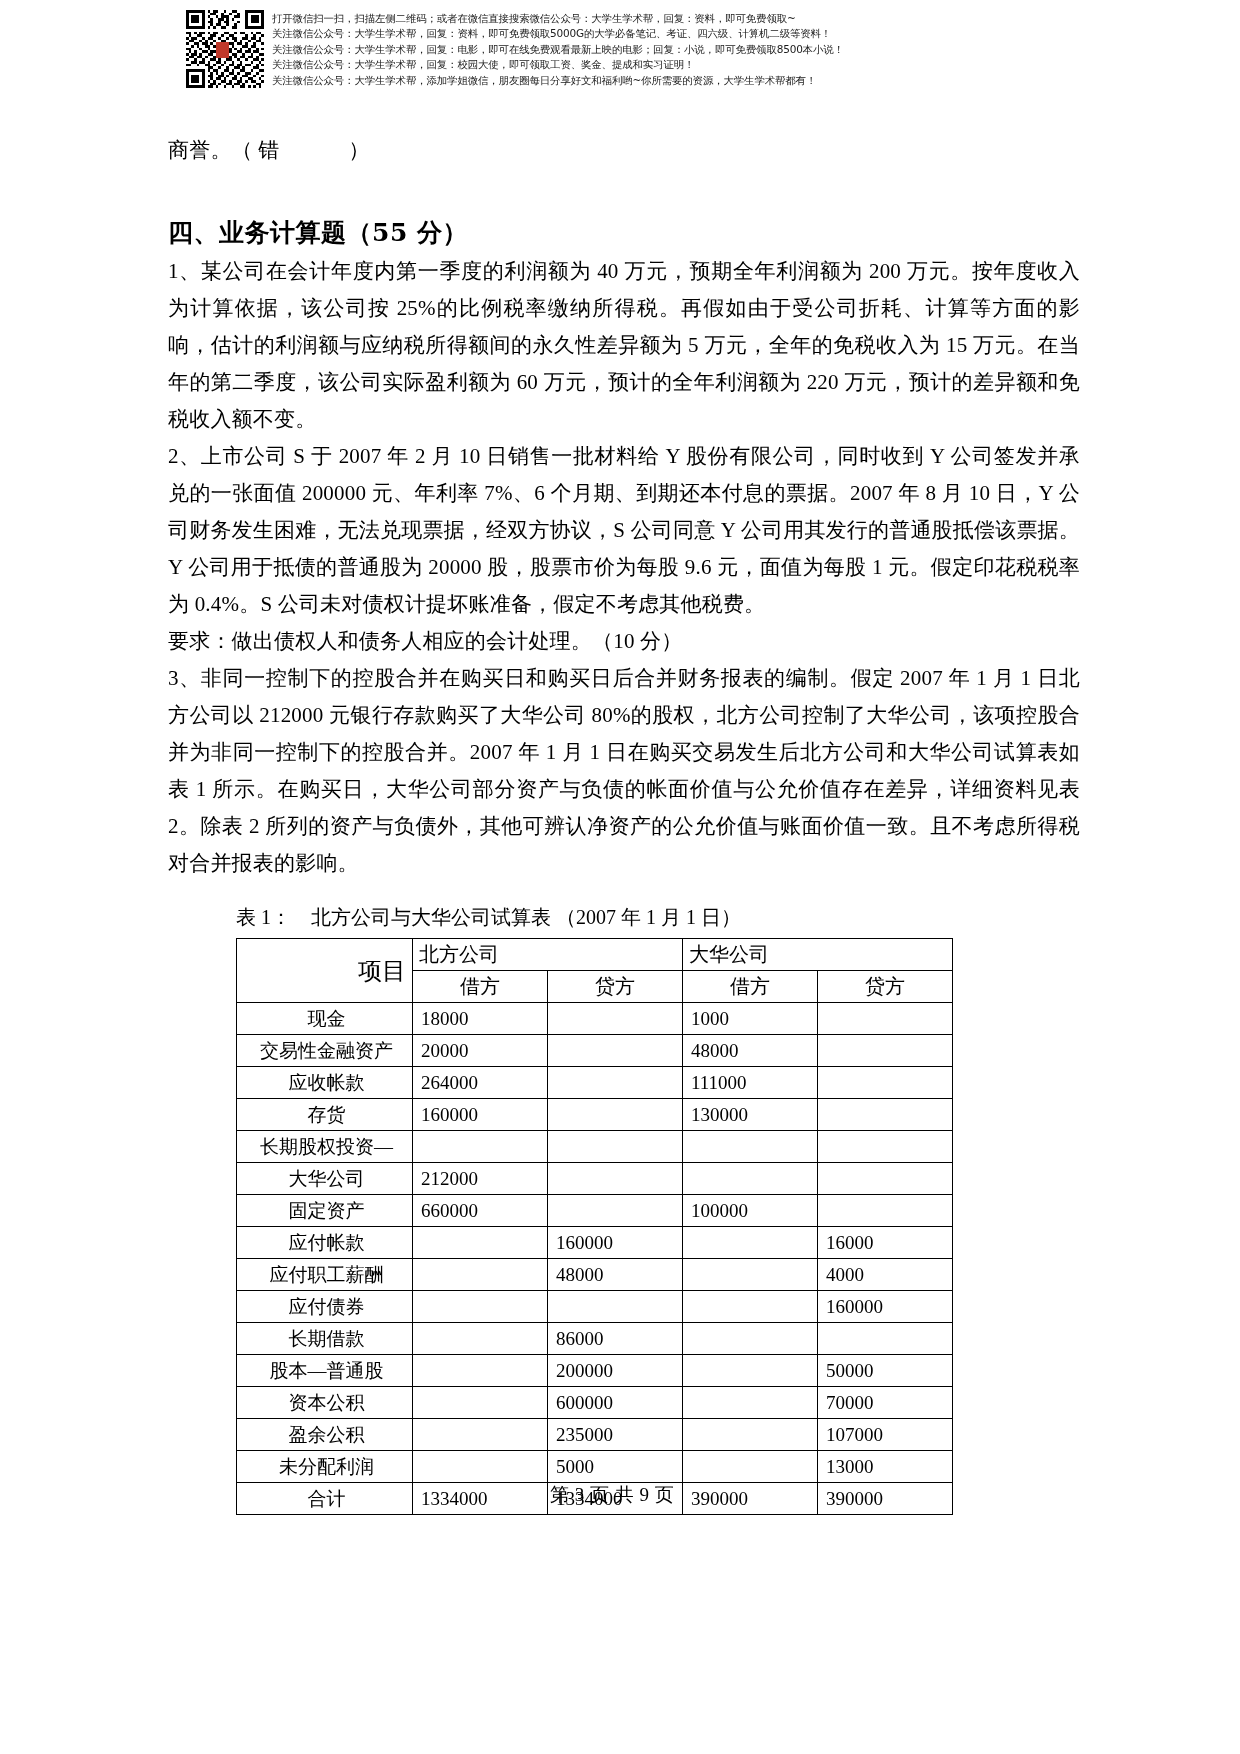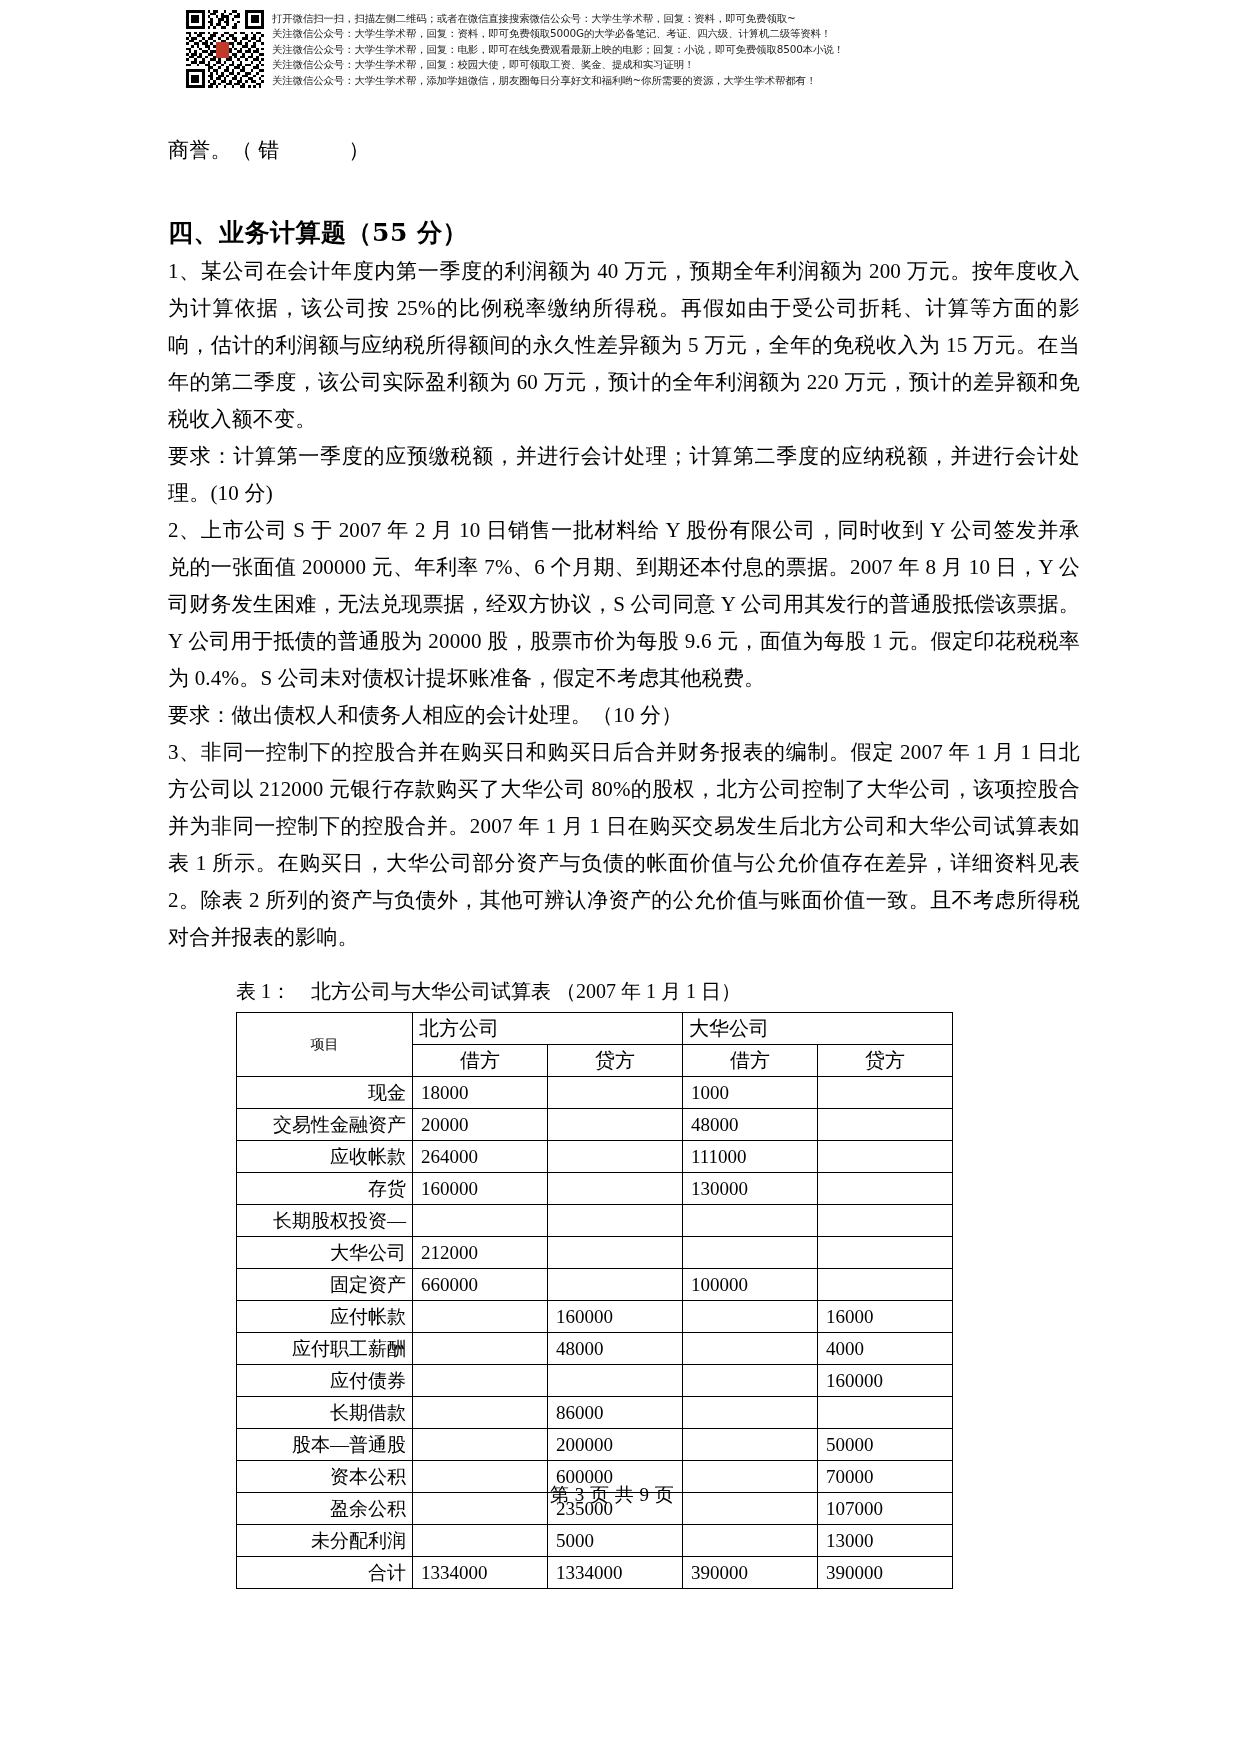--- a/index.html
+++ b/index.html
@@ -101,33 +101,33 @@
   }
   table.tb td, table.tb th {
     border: 1.4px solid #000000;
     font-weight: normal;
     font-size: 19px;
     padding: 1px 6px;
     height: 29px;
     vertical-align: middle;
   }
   table.tb th.item-head {
-    text-align: center;
-    font-size: 14px;
+    text-align: right;
+    font-size: 24px;
   }
   table.tb th.co-head {
     text-align: left;
     font-size: 20px;
   }
   table.tb th.dc-head {
     text-align: center;
     font-size: 20px;
   }
   table.tb td.item-cell {
-    text-align: right;
+    text-align: center;
     padding-left: 10px;
   }
   table.tb td.num-cell {
     text-align: left;
     padding-left: 8px;
     font-family: "Liberation Serif", serif;
   }
   .col-item { width: 176px; }
   .col-num  { width: 135px; }
 
@@ -389,21 +389,20 @@
 
   <div class="content">
 
     <p class="para">商誉。（ 错　　　 ）</p>
 
     <div class="gap-md"></div>
 
     <h2 class="section-title">四、业务计算题（55 分）</h2>
 
     <p class="para">1、某公司在会计年度内第一季度的利润额为 40 万元，预期全年利润额为 200 万元。按年度收入为计算依据，该公司按 25%的比例税率缴纳所得税。再假如由于受公司折耗、计算等方面的影响，估计的利润额与应纳税所得额间的永久性差异额为 5 万元，全年的免税收入为 15 万元。在当年的第二季度，该公司实际盈利额为 60 万元，预计的全年利润额为 220 万元，预计的差异额和免税收入额不变。</p>
-    <p class="para">要求：计算第一季度的应预缴税额，并进行会计处理；计算第二季度的应纳税额，并进行会计处理。(10 分)</p>
 
     <p class="para">2、上市公司 S 于 2007 年 2 月 10 日销售一批材料给 Y 股份有限公司，同时收到 Y 公司签发并承兑的一张面值 200000 元、年利率 7%、6 个月期、到期还本付息的票据。2007 年 8 月 10 日，Y 公司财务发生困难，无法兑现票据，经双方协议，S 公司同意 Y 公司用其发行的普通股抵偿该票据。Y 公司用于抵债的普通股为 20000 股，股票市价为每股 9.6 元，面值为每股 1 元。假定印花税税率为 0.4%。S 公司未对债权计提坏账准备，假定不考虑其他税费。</p>
     <p class="para">要求：做出债权人和债务人相应的会计处理。（10 分）</p>
 
     <p class="para">3、非同一控制下的控股合并在购买日和购买日后合并财务报表的编制。假定 2007 年 1 月 1 日北方公司以 212000 元银行存款购买了大华公司 80%的股权，北方公司控制了大华公司，该项控股合并为非同一控制下的控股合并。2007 年 1 月 1 日在购买交易发生后北方公司和大华公司试算表如表 1 所示。在购买日，大华公司部分资产与负债的帐面价值与公允价值存在差异，详细资料见表 2。除表 2 所列的资产与负债外，其他可辨认净资产的公允价值与账面价值一致。且不考虑所得税对合并报表的影响。</p>
 
     <div class="table-wrap">
       <div class="table-caption">表 1：　北方公司与大华公司试算表 （2007 年 1 月 1 日）</div>
       <table class="tb">
         <colgroup>

